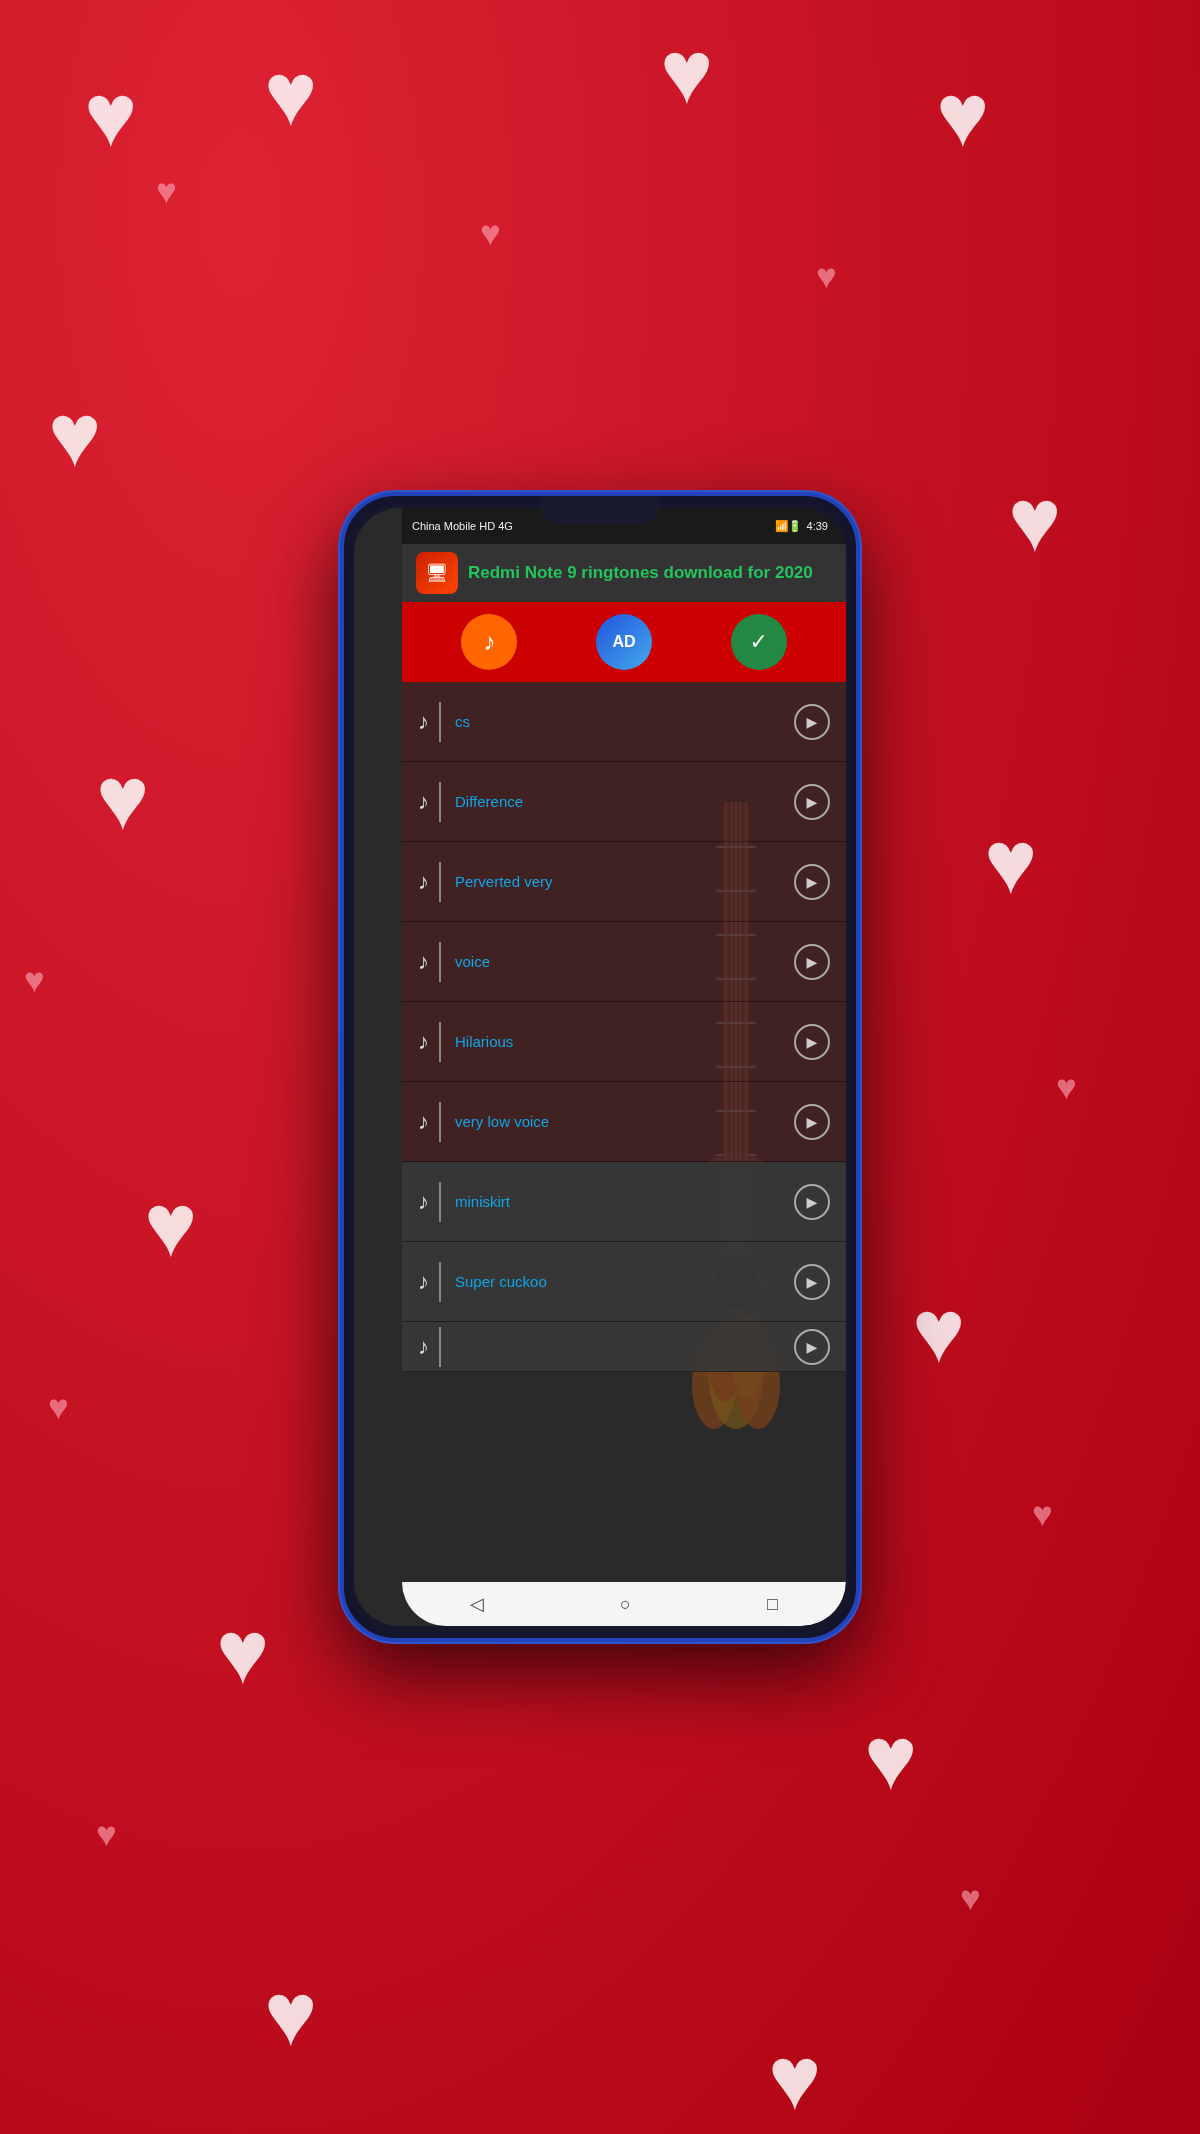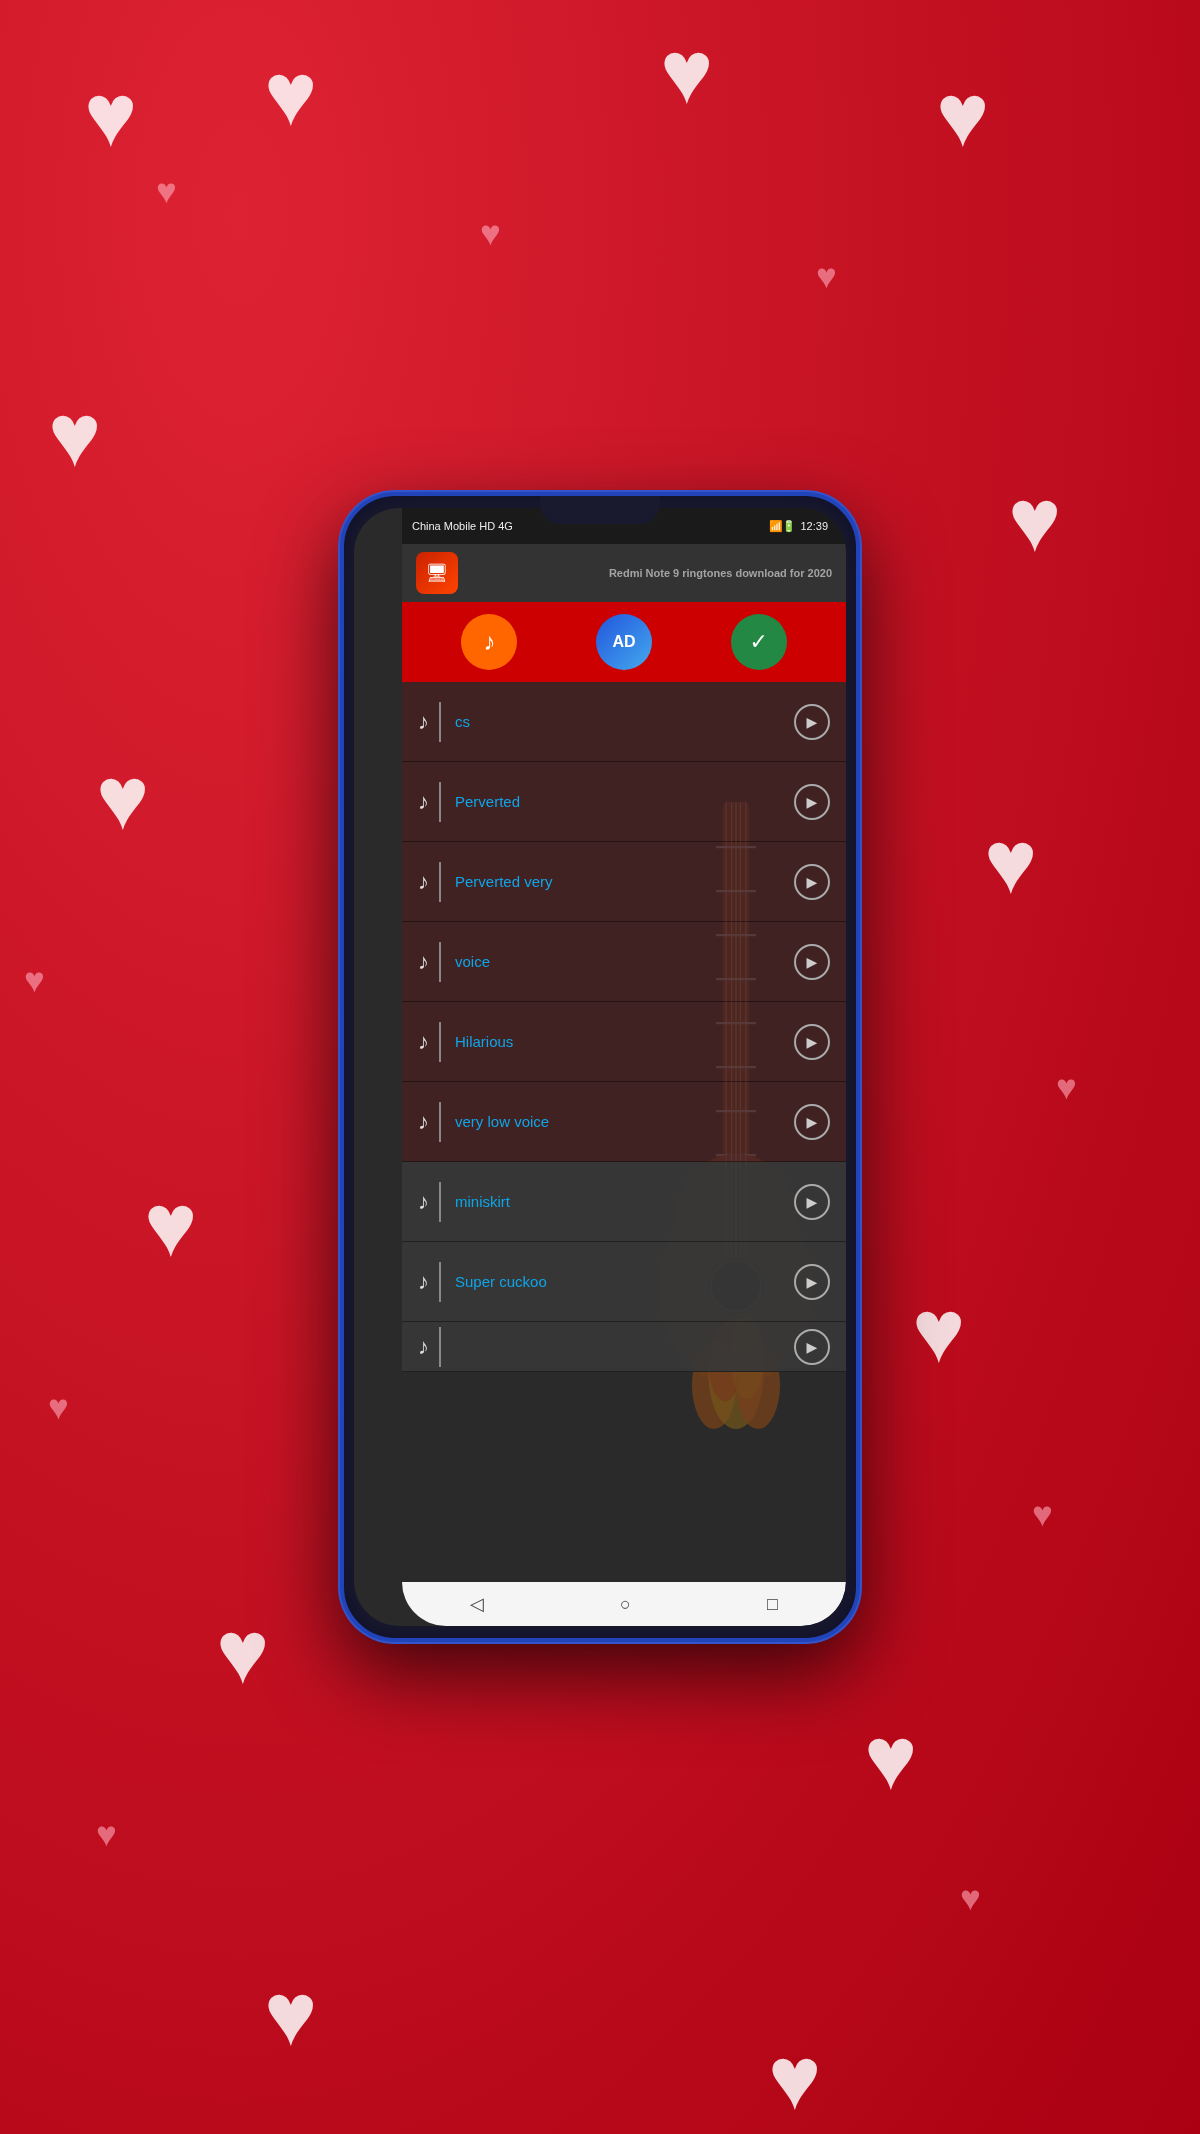--- a/index.html
+++ b/index.html
@@ -141,25 +141,24 @@
       background: linear-gradient(135deg, #cc2200, #ff4400);
       display: flex;
       align-items: center;
       justify-content: center;
       font-size: 18px;
       color: white;
       flex-shrink: 0;
     }
     .notif-text {
       flex: 1;
-      color: #a3a3a3;
-      font-size: 11px;
+      color: #22c55e;
+      font-size: 17px;
       font-weight: bold;
       line-height: 1.3;
-      text-align: right;
     }
 
     
     .ad-bar {
       background: #cc0000;
       height: 80px;
       display: flex;
       align-items: center;
       justify-content: space-around;
       padding: 0 20px;
@@ -321,21 +320,21 @@
   <div class="side-btn-right"></div>
   <div class="side-btn-left"></div>
   <div class="side-btn-left2"></div>
 
   <div class="phone-screen">
 
     <div class="status-bar">
       <span class="status-bar-left">China Mobile HD 4G</span>
       <span class="status-bar-right">
         <span>📶🔋</span>
-        <span>12:39</span>
+        <span>4:39</span>
       </span>
     </div>
 
     <div class="notif-bar">
       <div class="notif-app-icon">
         <span>🖥</span>
       </div>
       <div class="notif-text">Redmi Note 9 ringtones download for 2020</div>
     </div>
 
@@ -390,21 +389,21 @@
       <div class="ringtone-item">
         <span class="note-icon">♪</span>
         <div class="divider"></div>
         <span class="ringtone-name">cs</span>
         <div class="play-btn">▶</div>
       </div>
 
       <div class="ringtone-item">
         <span class="note-icon">♪</span>
         <div class="divider"></div>
-        <span class="ringtone-name">Perverted</span>
+        <span class="ringtone-name">Difference</span>
         <div class="play-btn">▶</div>
       </div>
 
       <div class="ringtone-item">
         <span class="note-icon">♪</span>
         <div class="divider"></div>
         <span class="ringtone-name">Perverted very</span>
         <div class="play-btn">▶</div>
       </div>
 

